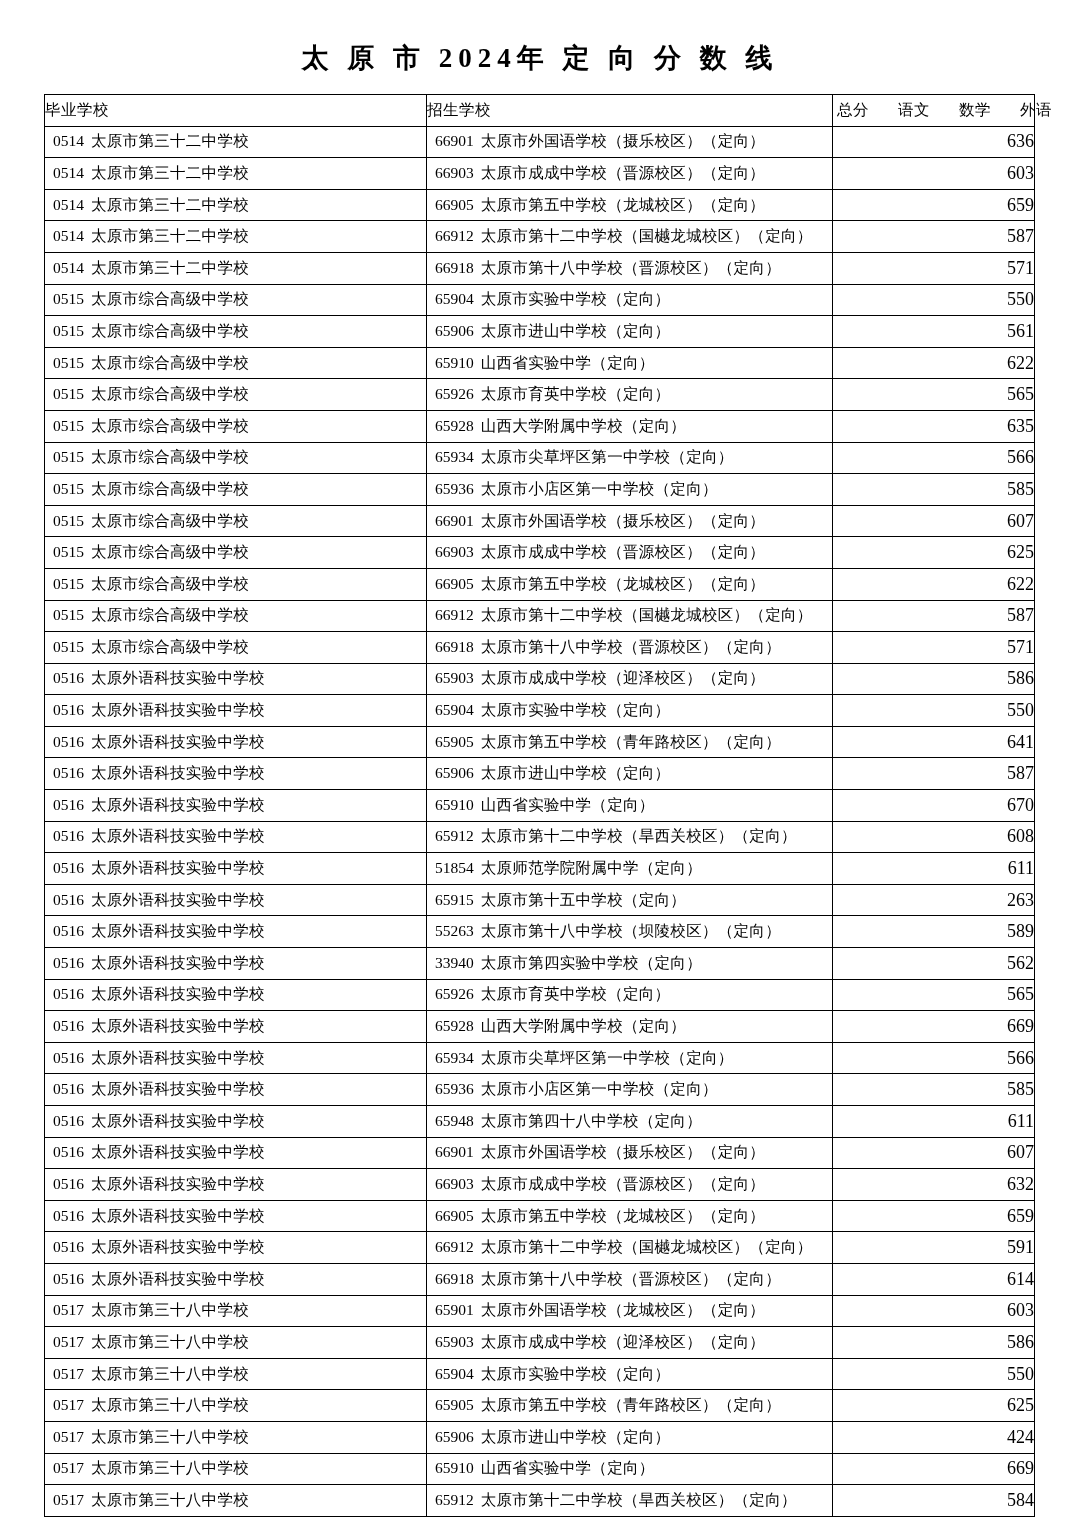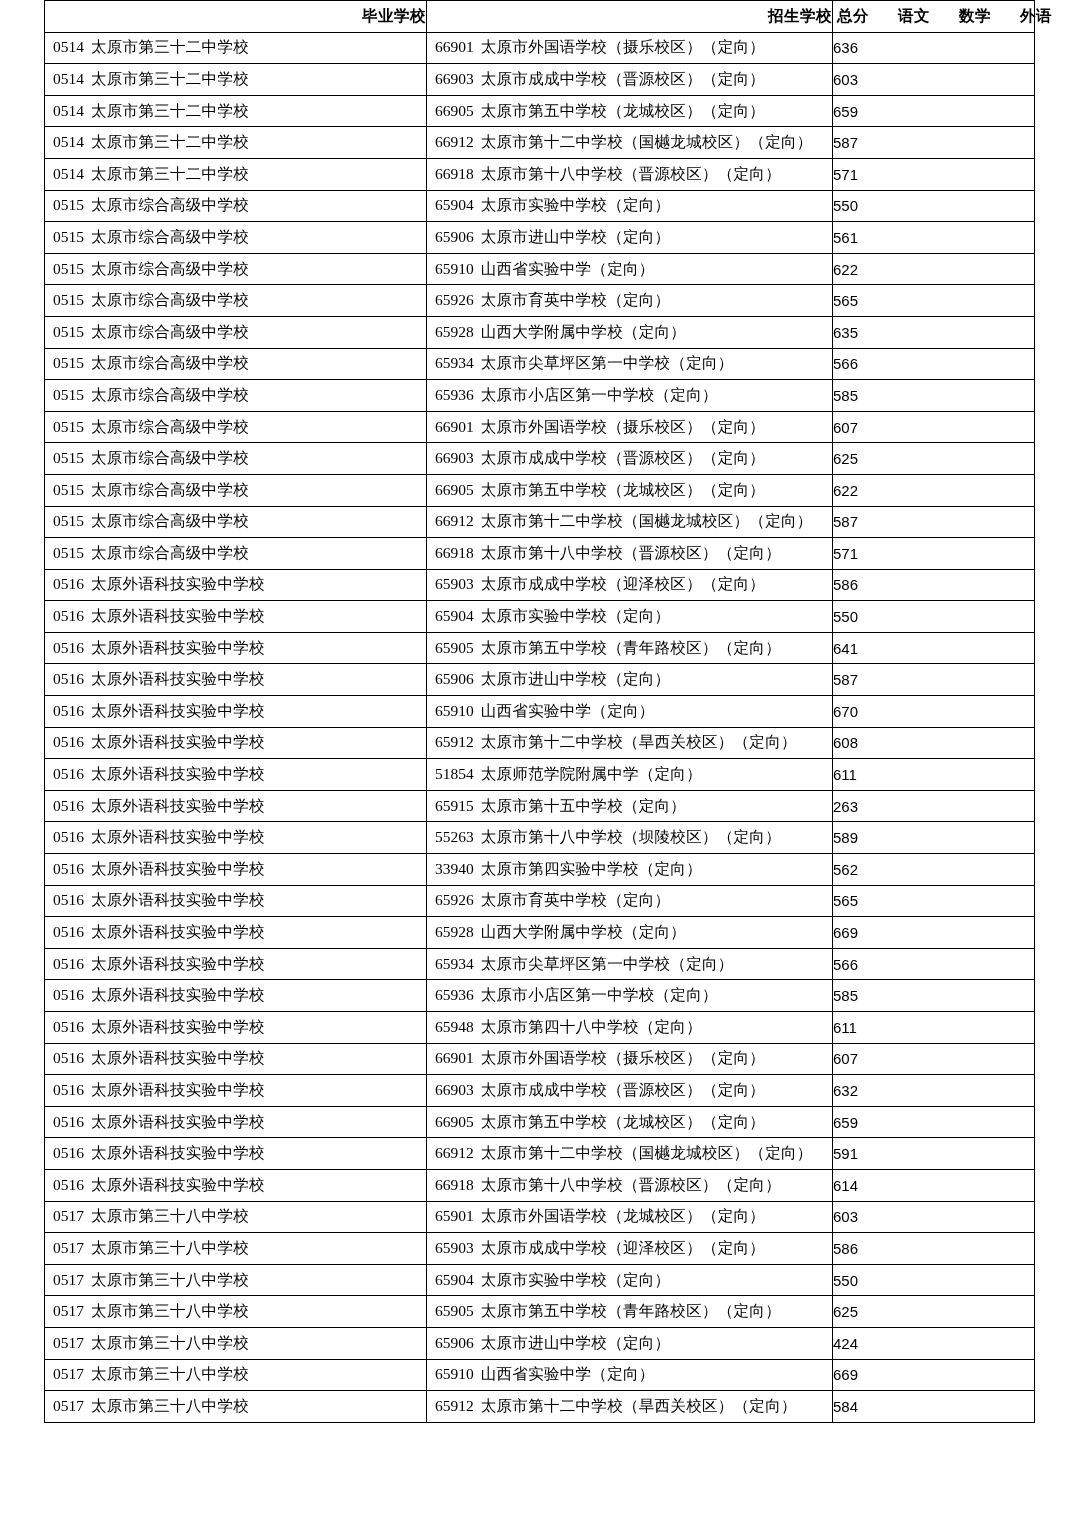--- a/index.html
+++ b/index.html
@@ -41,22 +41,22 @@
   table.score-table col.c-total { width: 202px; }
 
   table.score-table th,
   table.score-table td {
     border: 1px solid #000000;
     height: 30.6px;
     padding: 0;
     vertical-align: middle;
   }
   table.score-table thead th {
-    text-align: right;
-    font-weight: bold;
+    text-align: left;
+    font-weight: normal;
     font-size: 15.5px;
     letter-spacing: 0.5px;
   }
   .head-sub {
     display: flex;
     justify-content: flex-start;
     align-items: center;
     padding-left: 4px;
     gap: 29px;
     white-space: nowrap;
@@ -73,29 +73,31 @@
     padding-left: 8px;
     padding-right: 7px;
     font-family: "Liberation Serif", "DejaVu Serif", serif;
   }
   .name {
     display: inline-block;
     letter-spacing: 0.3px;
   }
   td.total {
     padding-left: 10px;
-    font-size: 15px;
-    font-family: Liberation Sans, sans-serif;
+    font-size: 18px;
+    font-family: Liberation Serif, serif;
+    text-align: right;
   }
 </style>
 </head>
 <body>
 
 <div class="page">
 
+  <div class="doc-title">太 原 市 2024年 定 向 分 数 线</div>
 
   <table class="score-table">
     <colgroup>
       <col class="c-grad">
       <col class="c-enroll">
       <col class="c-total">
     </colgroup>
     <thead>
       <tr>
         <th>毕业学校</th>

